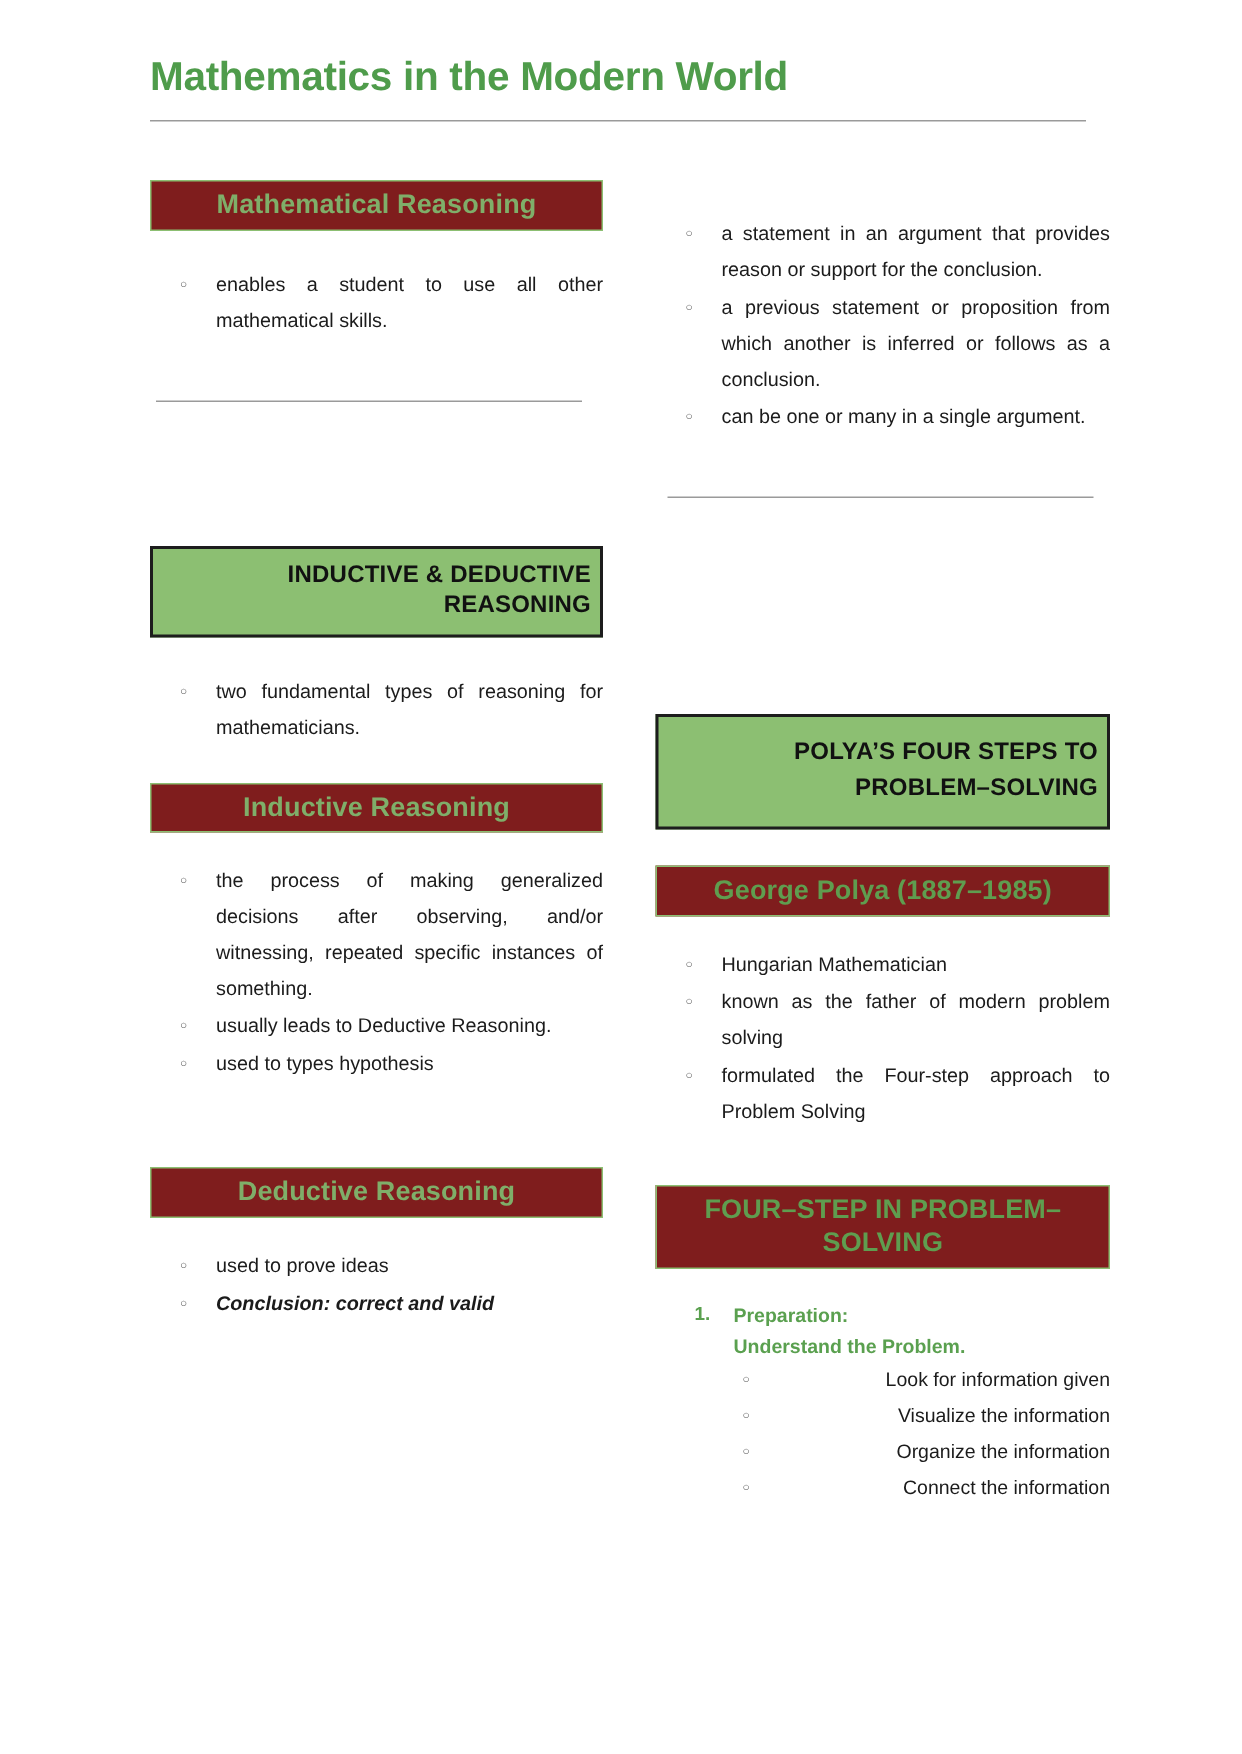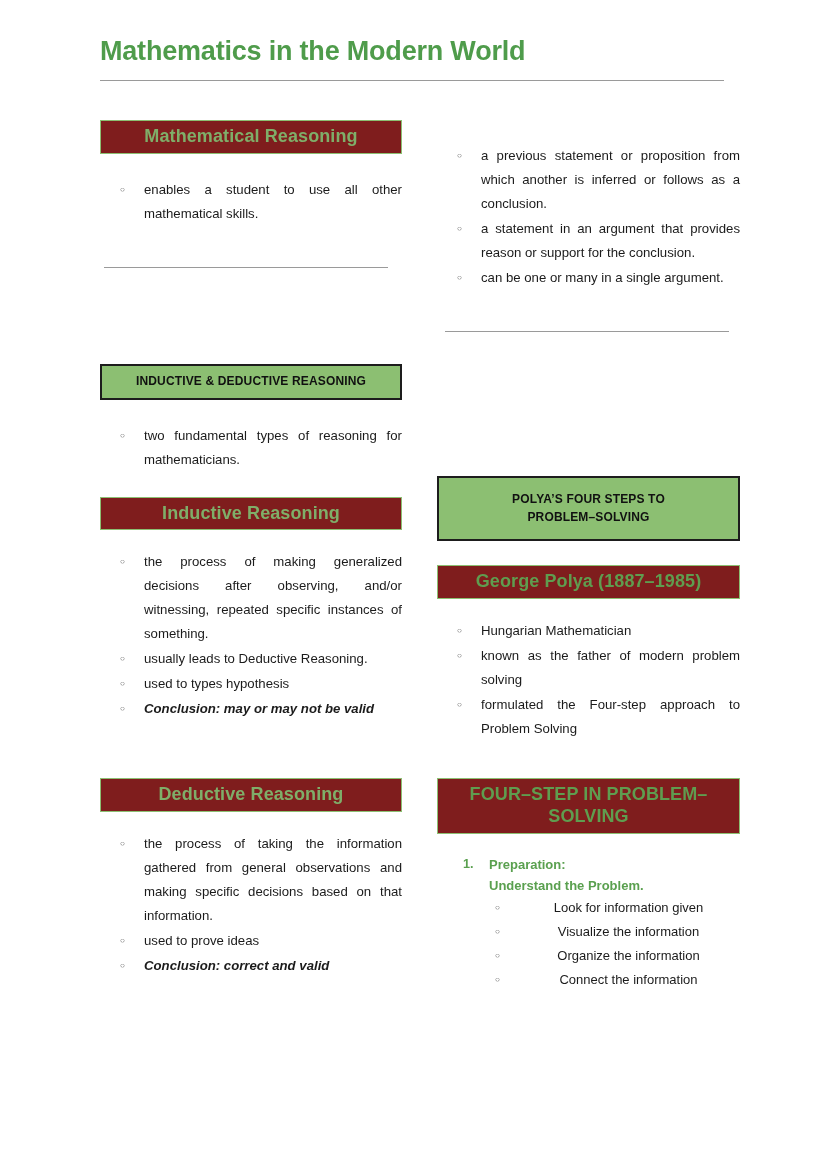--- a/index.html
+++ b/index.html
@@ -66,23 +66,24 @@
     padding: 4px 6px 5px 6px;
     line-height: 1.25;
   }
   .hdr.dark-text {
     color: #5f9d4f;
   }
   .hdr.filled {
     background: #8cbf72;
     border: 2.2px solid #1d1d1d;
     color: #111111;
-    font-size: 12px;
+    font-size: 16px;
     letter-spacing: 0.15px;
     padding: 8px 6px 9px 6px;
+    text-align: right;
   }
   .hdr.filled.tall {
     padding: 12px 6px 13px 6px;
     line-height: 1.5;
   }
 
   
   ul.bl, ol.nl {
     list-style: none;
     margin: 0;
@@ -116,21 +117,21 @@
     list-style: none;
     margin: 0;
     padding: 0;
   }
   ul.sub > li {
     position: relative;
     padding-left: 28px;
     font-size: 13px;
     line-height: 24px;
     color: #1b1b1b;
-    text-align: center;
+    text-align: right;
   }
   ul.sub > li::before {
     content: "\25CB";
     position: absolute;
     left: 6px;
     top: 0;
     font-size: 8px;
     line-height: 24px;
     color: #555555;
   }
@@ -208,46 +209,44 @@
 
     <div class="sp-24"></div>
 
     <div>
       <div class="hdr">Inductive Reasoning</div>
       <div class="sp-20"></div>
       <ul class="bl">
         <li>the process of making generalized decisions after observing, and/or witnessing, repeated specific instances of something.</li>
         <li>usually leads to Deductive Reasoning.</li>
         <li>used to types hypothesis</li>
-        <li class="em">Conclusion: may or may not be valid</li>
       </ul>
     </div>
 
     <div class="sp-40"></div>
     <div class="sp-16"></div>
 
     <div>
       <div class="hdr">Deductive Reasoning</div>
       <div class="sp-20"></div>
       <ul class="bl">
-        <li>the process of taking the information gathered from general observations and making specific decisions based on that information.</li>
         <li>used to prove ideas</li>
         <li class="em">Conclusion: correct and valid</li>
       </ul>
     </div>
 
   </div>
 
   <div class="col col-right">
 
     <div>
       <div class="sp-24"></div>
       <ul class="bl">
+        <li>a statement in an argument that provides reason or support for the conclusion.</li>
         <li>a previous statement or proposition from which another is inferred or follows as a conclusion.</li>
-        <li>a statement in an argument that provides reason or support for the conclusion.</li>
         <li>can be one or many in a single argument.</li>
       </ul>
     </div>
 
     <div class="sp-40"></div>
     <div class="divider right"></div>
 
     <div class="sp-72"></div>
     <div class="sp-56"></div>
     <div class="sp-16"></div>

